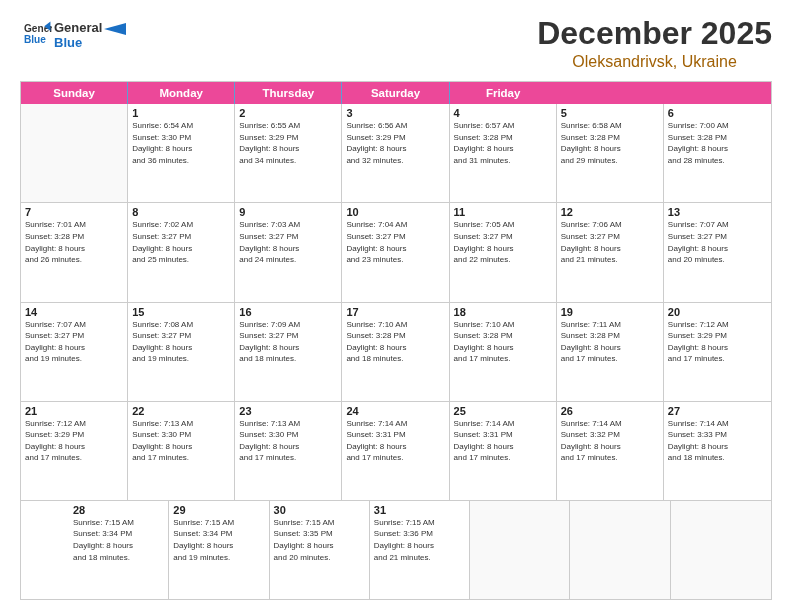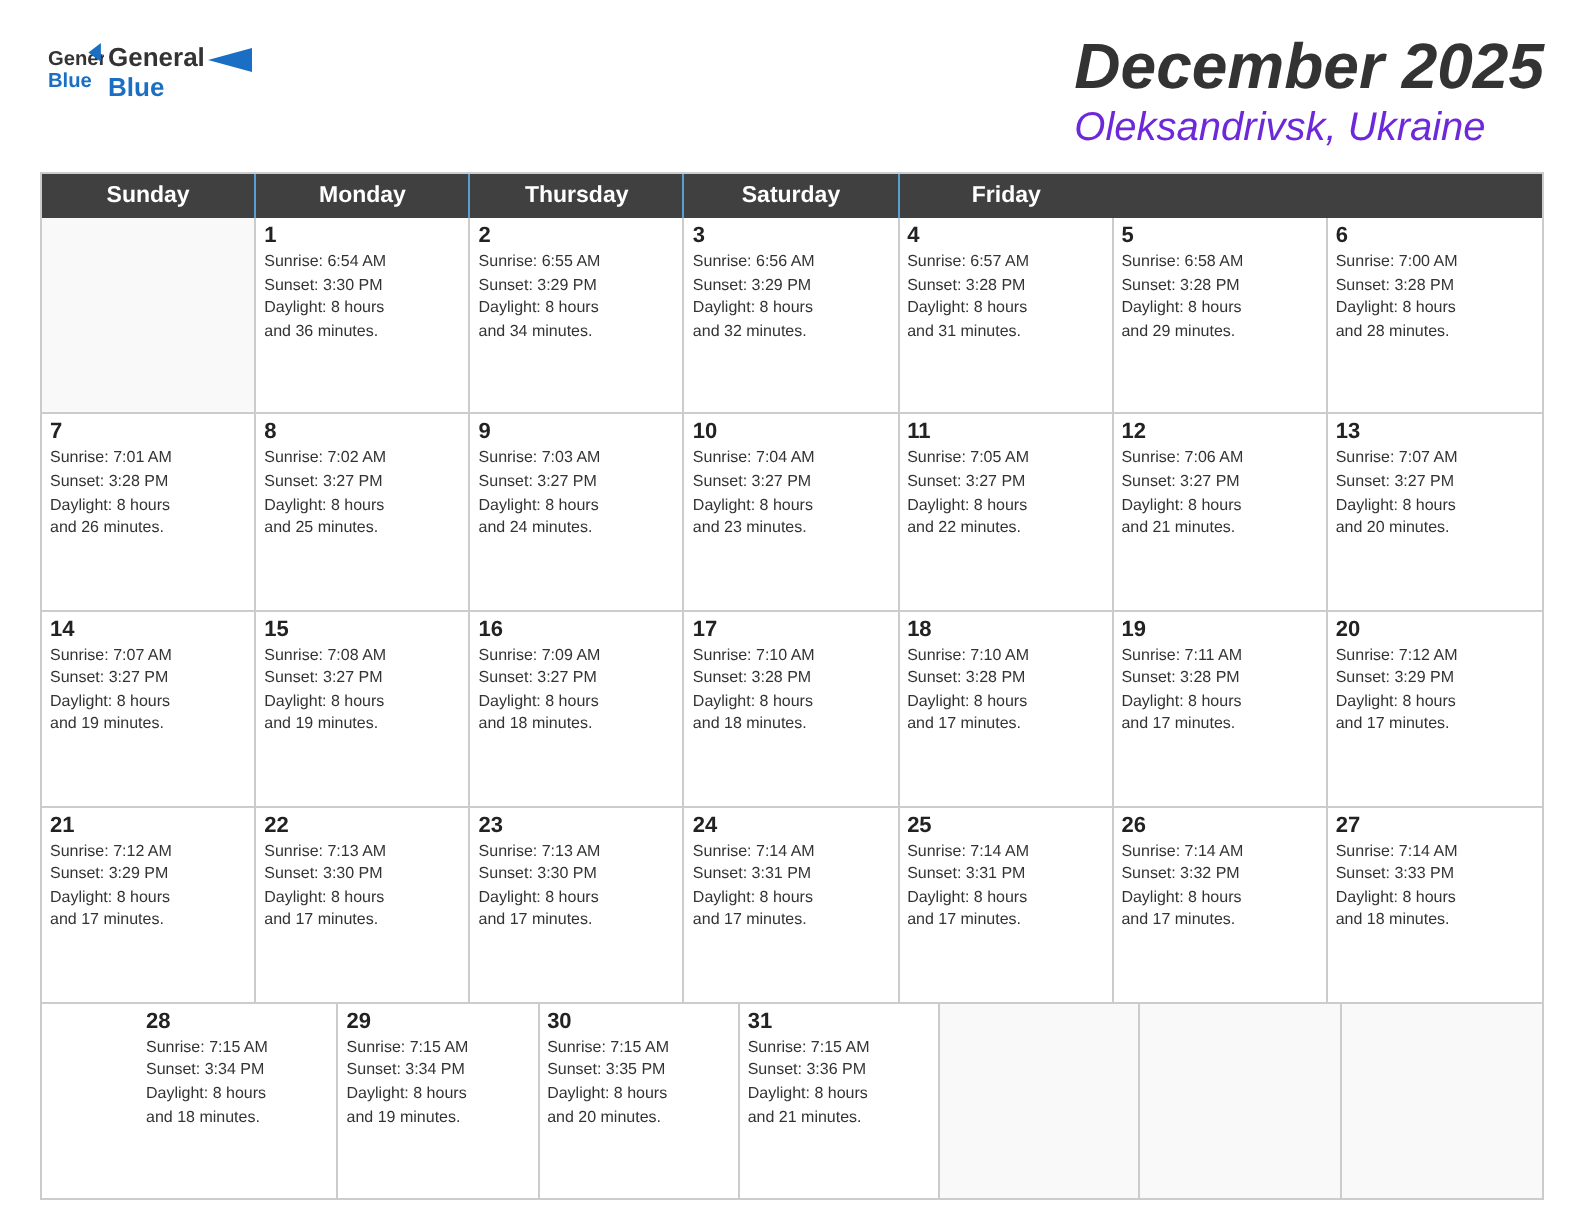--- a/index.html
+++ b/index.html
@@ -27,44 +27,43 @@
       display: flex;
       align-items: center;
       margin-top: 4px;
     }
     .logo-icon {
       width: 28px;
       height: 28px;
       margin-left: 4px;
     }
     .title-block {
-      text-align: left;
-      font-style: italic;
+      text-align: center;
     }
     .month-title {
       font-size: 32px;
       font-weight: bold;
       color: #333;
       line-height: 1.1;
     }
     .location {
-      font-size: 20px;
-      color: #6d28d9;
+      font-size: 16px;
+      color: #a16207;
       margin-top: 2px;
     }
     .calendar {
       flex: 1;
       display: flex;
       flex-direction: column;
       border: 1px solid #ccc;
     }
     .cal-header {
       display: grid;
       grid-template-columns: repeat(7, 1fr);
-      background: #404040;
+      background: #ec4899;
     }
     .cal-header-cell {
       color: #fff;
       font-size: 11.5px;
       font-weight: bold;
       text-align: center;
       padding: 5px 2px;
       border-right: 1px solid #5a9fd4;
     }
     .cal-header-cell:last-child { border-right: none; }

